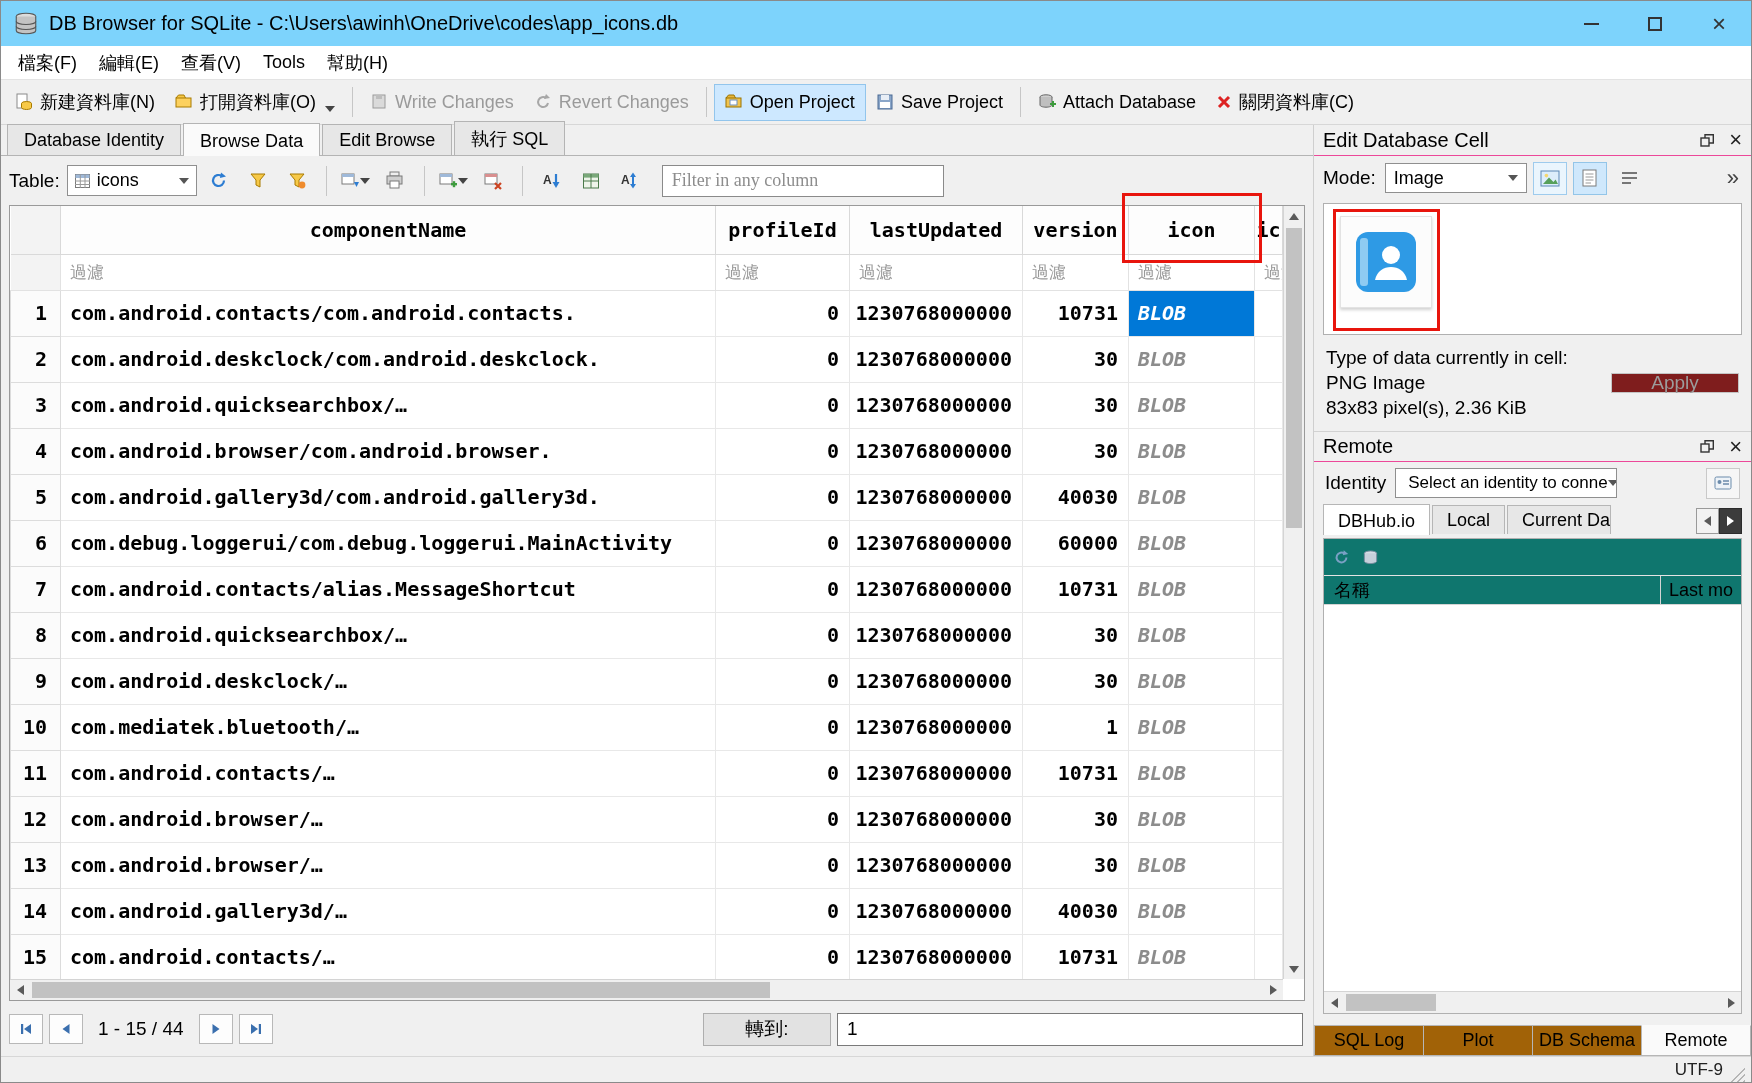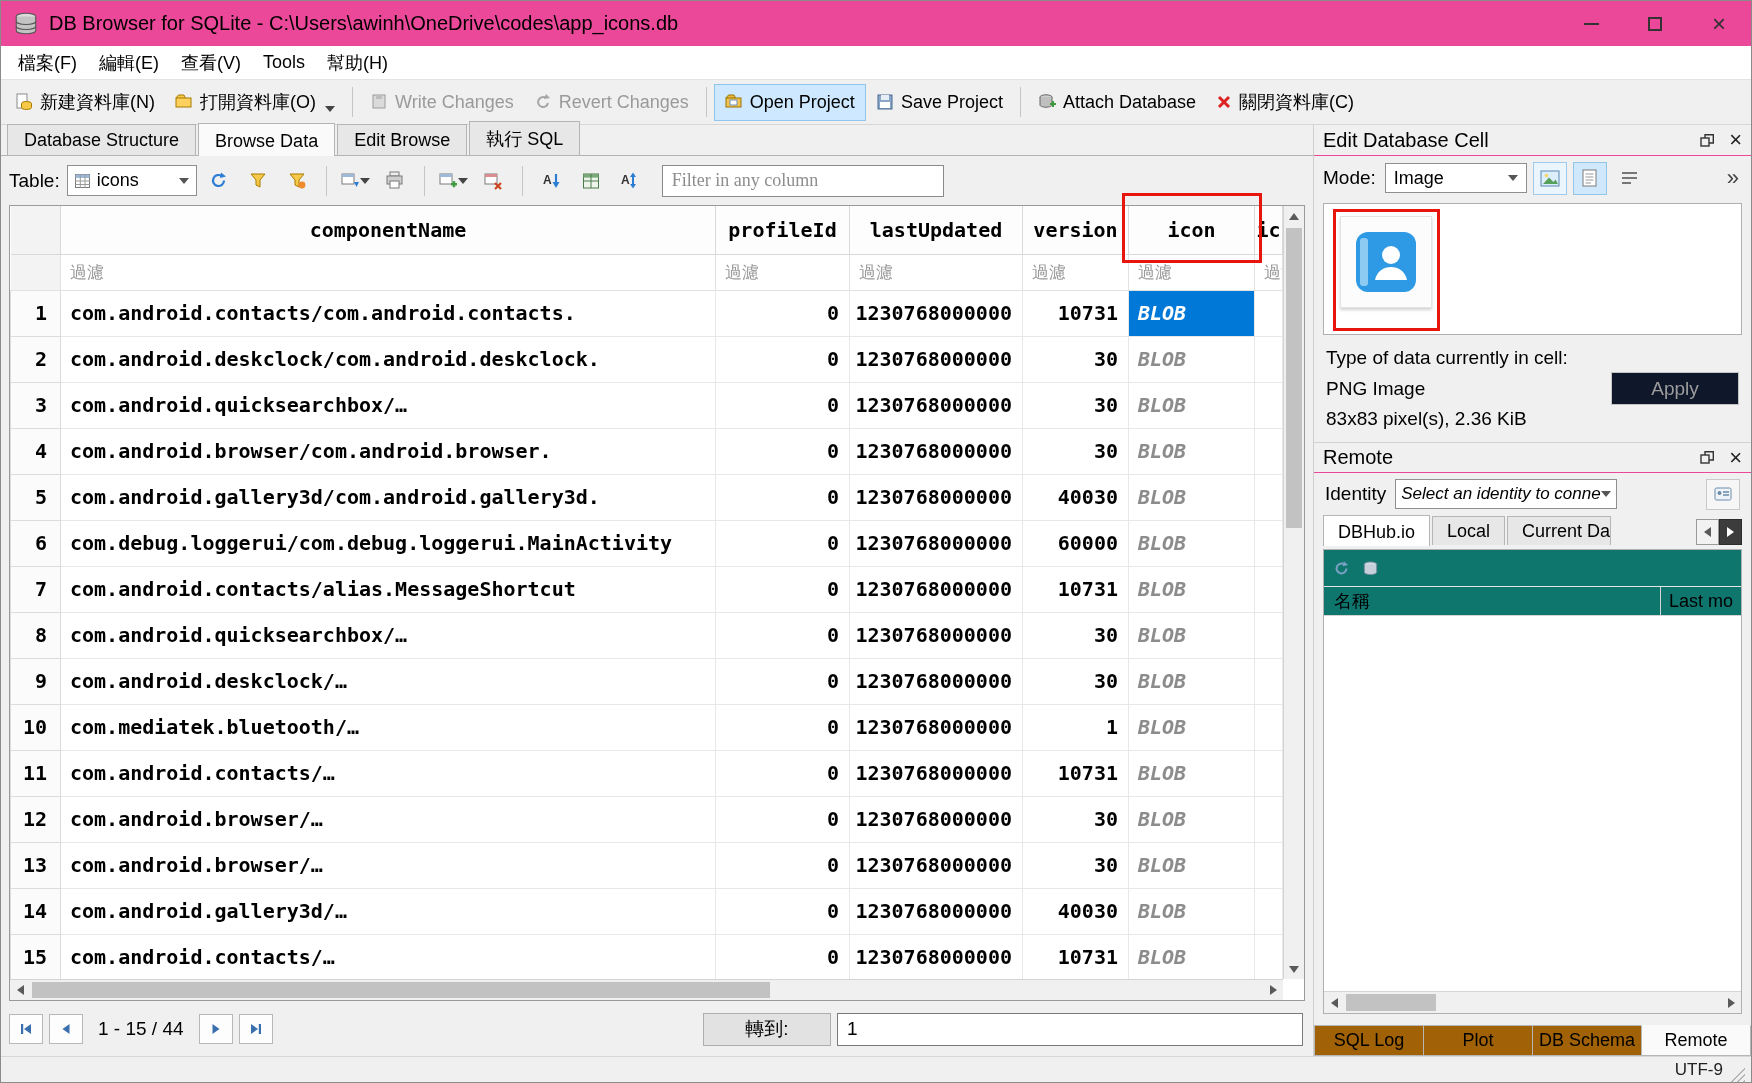--- a/index.html
+++ b/index.html
@@ -1,21 +1,21 @@
 <!DOCTYPE html>
 <html><head>
 <meta charset="utf-8">
 <style>
   * { box-sizing: border-box; margin: 0; padding: 0; }
   html,body { width:1752px; height:1083px; overflow:hidden; }
   body { font-family:"Liberation Sans","DejaVu Sans",sans-serif; background:#f0f0f0; color:#000; }
   .window { width:1752px; height:1083px; display:flex; flex-direction:column; border:1px solid #8a8a8a; background:#f0f0f0; }
 
   
-  .titlebar { height:45px; background:#ec4899; display:flex; align-items:center; padding-left:12px; flex:none; }
+  .titlebar { height:45px; background:#7dd3fc; display:flex; align-items:center; padding-left:12px; flex:none; }
   .titlebar .title { font-size:20px; margin-left:10px; white-space:nowrap; }
   .win-controls { margin-left:auto; display:flex; height:100%; }
   .win-btn { width:64px; display:flex; align-items:center; justify-content:center; }
   .min-glyph { width:15px; height:2px; background:#333; }
   .max-glyph { width:14px; height:14px; border:2px solid #333; }
   .close-glyph { font-size:24px; line-height:1; color:#333; }
 
   
   .menubar { height:33px; background:#fff; display:flex; align-items:center; padding-left:6px; flex:none; }
   .menu-item { padding:4px 11px; font-size:18px; }
@@ -108,25 +108,25 @@
   .cell-btn { width:34px; height:33px; display:flex; align-items:center; justify-content:center; }
   .cell-btn.bordered { border:1px solid #9ecbed; background:#eaf5fd; }
   .cell-btn.active { background:#cfe8fc; border:1px solid #93c5e8; }
   .chev { margin-left:auto; font-size:22px; color:#444; padding-right:3px; }
 
   .preview { margin:3px 9px 6px; height:132px; flex:none; background:#fff; border:1px solid #b0b0b0; position:relative; }
   .preview-card { position:absolute; left:16px; top:12px; width:92px; height:92px; background:#fcfcfc; border:1px solid #e3e3e3; box-shadow:0 2px 3px rgba(0,0,0,.18); display:flex; align-items:center; justify-content:center; }
   .anno-preview { left:9px; top:5px; width:107px; height:122px; }
 
   .cell-info { flex:none; display:grid; grid-template-columns:1fr auto; padding:6px 12px 10px; row-gap:3px; font-size:19px; align-items:center; }
-  .apply-btn { grid-column:2; grid-row:2; width:128px; height:33px; background:#0f172a; border:1px solid #c4c4c4; color:#9c9c9c; display:flex; align-items:center; justify-content:center; font-size:19px; }
+  .apply-btn { grid-column:2; grid-row:2; width:128px; height:20px; background:#7f1d1d; border:1px solid #c4c4c4; color:#9c9c9c; display:flex; align-items:center; justify-content:center; font-size:19px; }
 
   .remote-header { border-top:1px solid #d2d2d2; margin-top:2px; }
   .identity-row { height:42px; flex:none; display:flex; align-items:center; padding:0 11px; gap:9px; font-size:19px; }
-  .identity-select { width:222px; height:30px; background:#fff; border:1px solid #8f8f8f; display:flex; align-items:center; padding:0 5px; font-size:17px; overflow:hidden;font-style:italic; }
+  .identity-select { width:222px; height:30px; background:#fff; border:1px solid #8f8f8f; display:flex; align-items:center; padding:0 12px; font-size:17px; overflow:hidden; }
   .identity-select span { white-space:nowrap; }
   .identity-select .sel-arrow { margin-left:auto; flex:none; }
   .identity-btn { margin-left:auto; width:34px; height:31px; display:flex; align-items:center; justify-content:center; border:1px solid #c9c9c9; background:#f6f6f6; }
 
   .remote-tabs { height:30px; flex:none; display:flex; align-items:flex-end; padding:0 9px; }
   .rtab { padding:4px 14px 3px; font-size:18px; background:#e7e7e7; border:1px solid #b6b6b6; border-bottom:none; margin-right:2px; white-space:nowrap; }
   .rtab.active { background:#fff; position:relative; top:1px; padding-top:6px; }
   .rtab.clipped { max-width:104px; overflow:hidden; margin-right:0; }
   .rtab-arrows { margin-left:auto; display:flex; }
   .rtab-arrow { width:23px; height:26px; display:flex; align-items:center; justify-content:center; border:1px solid #9a9a9a; background:#f2f2f2; }
@@ -271,21 +271,21 @@
           </svg>
         </span>
       <span>關閉資料庫(C)</span>
     </div>
   </div>
 
   <div class="main">
 
     <div class="left-pane">
       <div class="tabbar">
-        <div class="tab">Database Structure</div>
+        <div class="tab">Database Identity</div>
         <div class="tab active">Browse Data</div>
         <div class="tab">Edit Browse</div>
         <div class="tab">執行 SQL</div>
       </div>
 
       <div class="controls">
         <span class="ctrl-label">Table:</span>
         <div class="table-select">
           <span>
               <svg width="15" height="14" viewBox="0 0 15 14">

